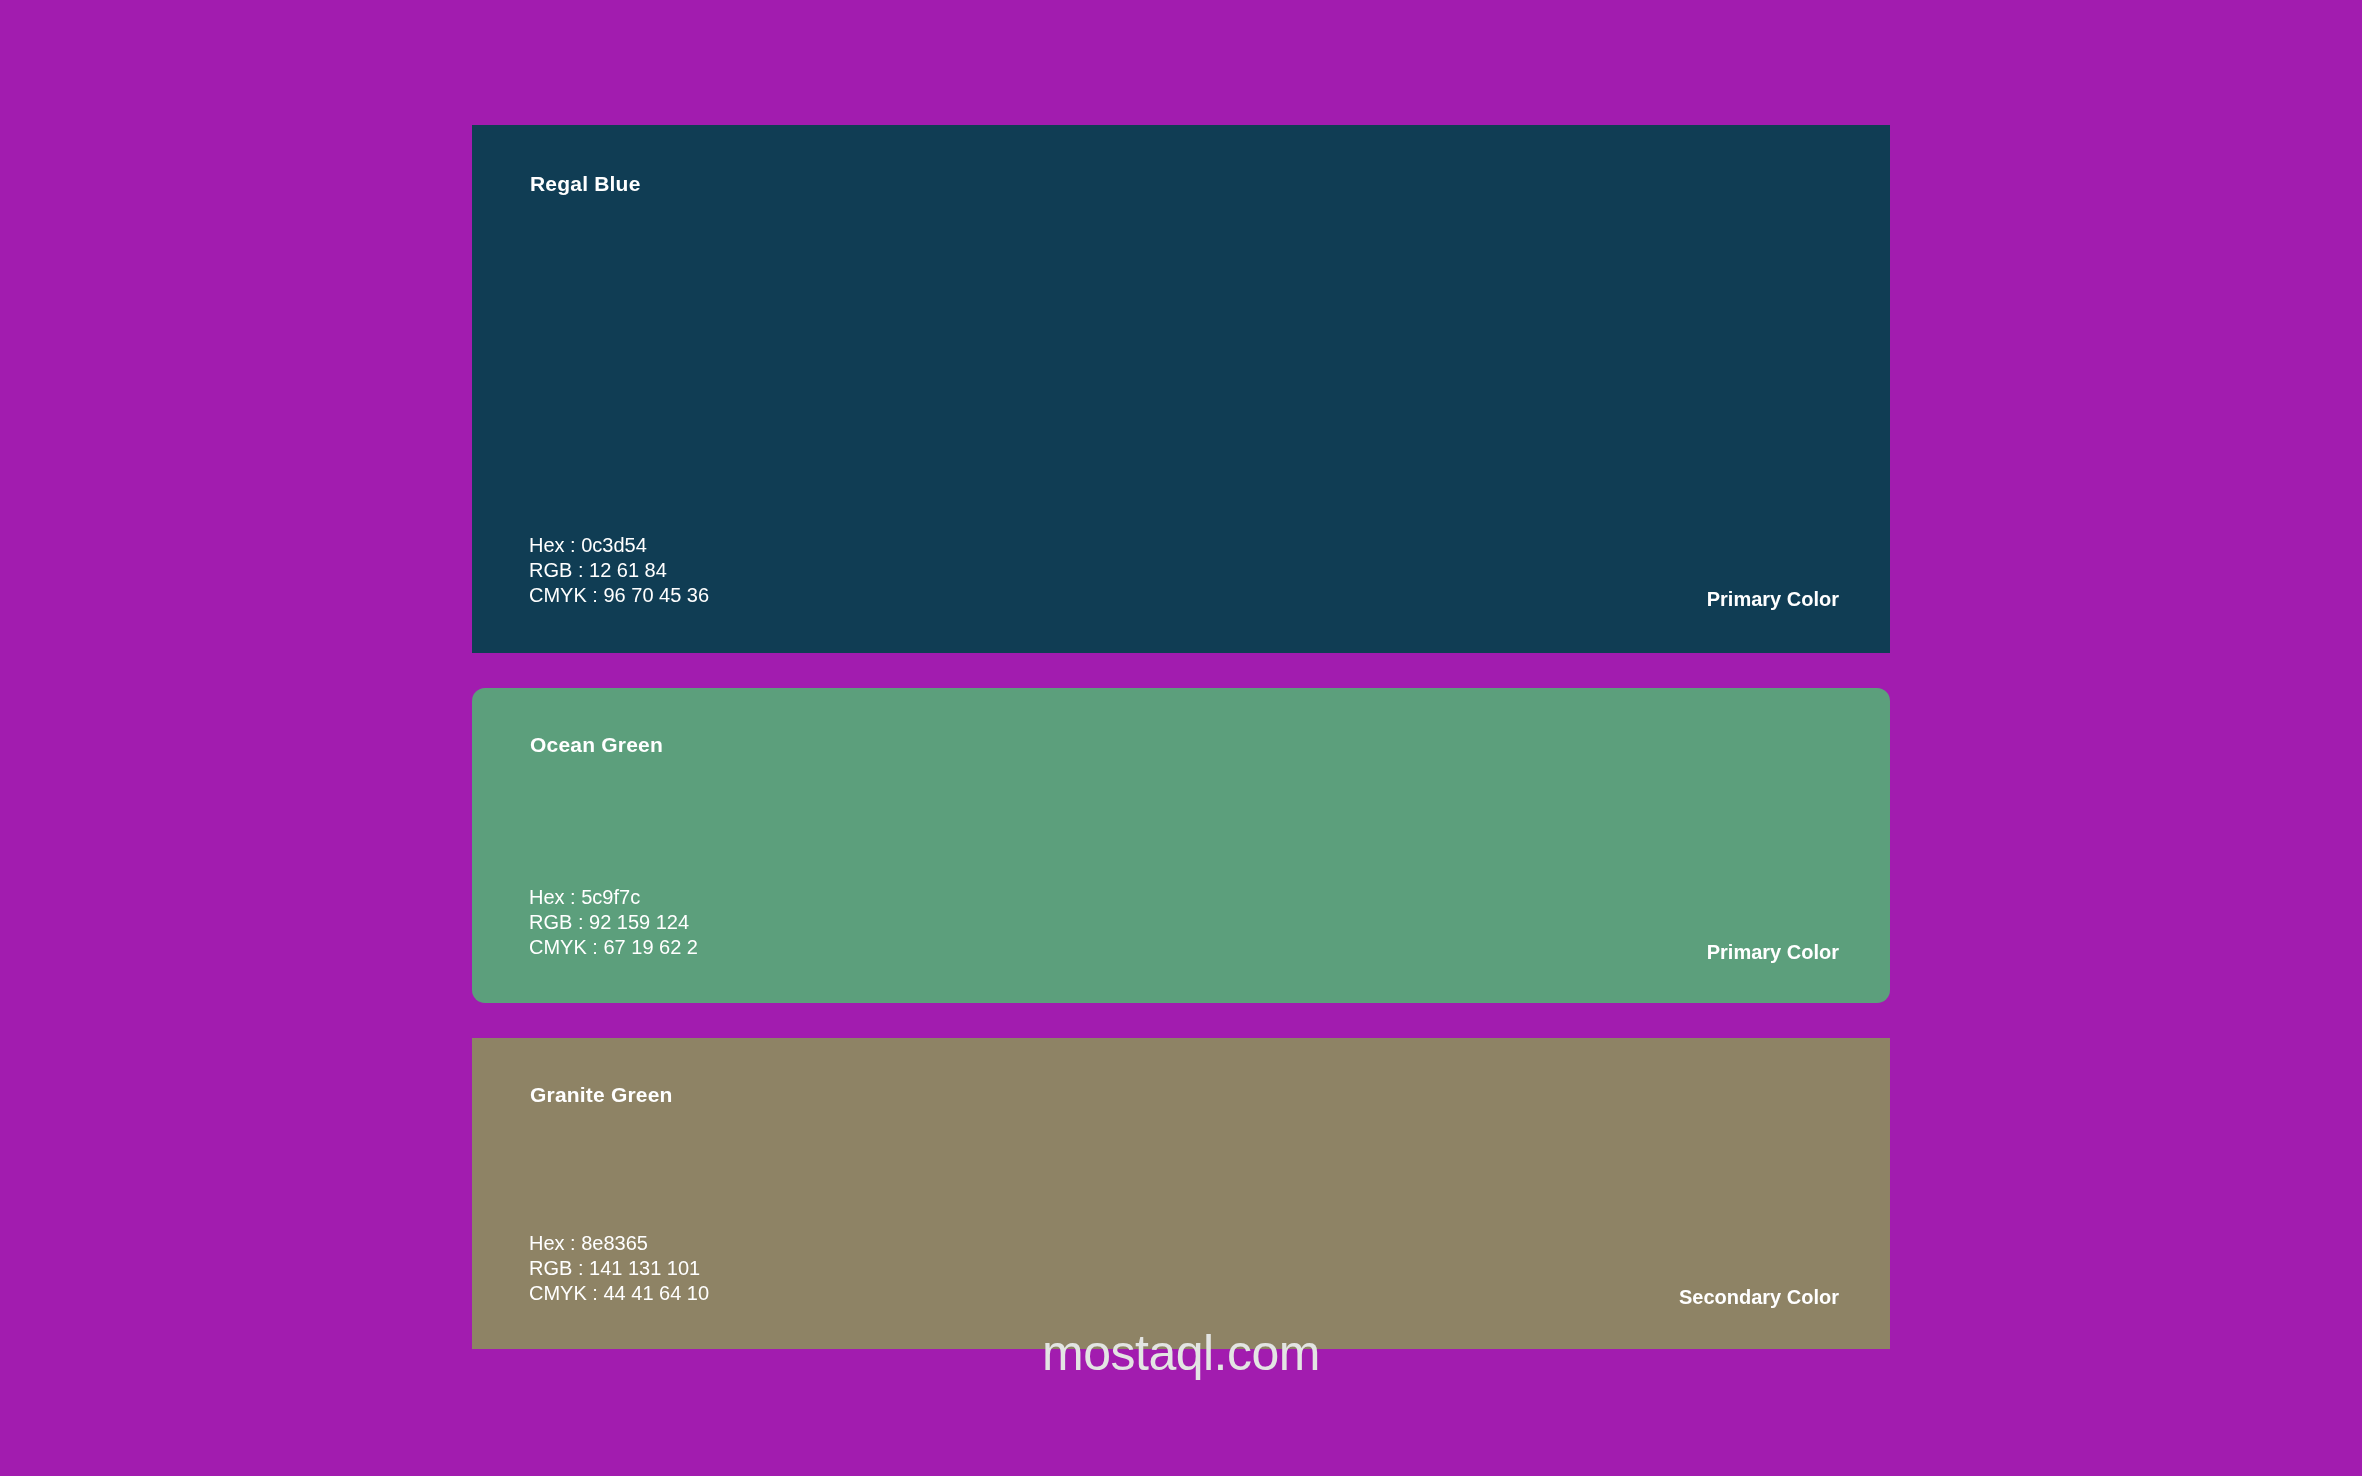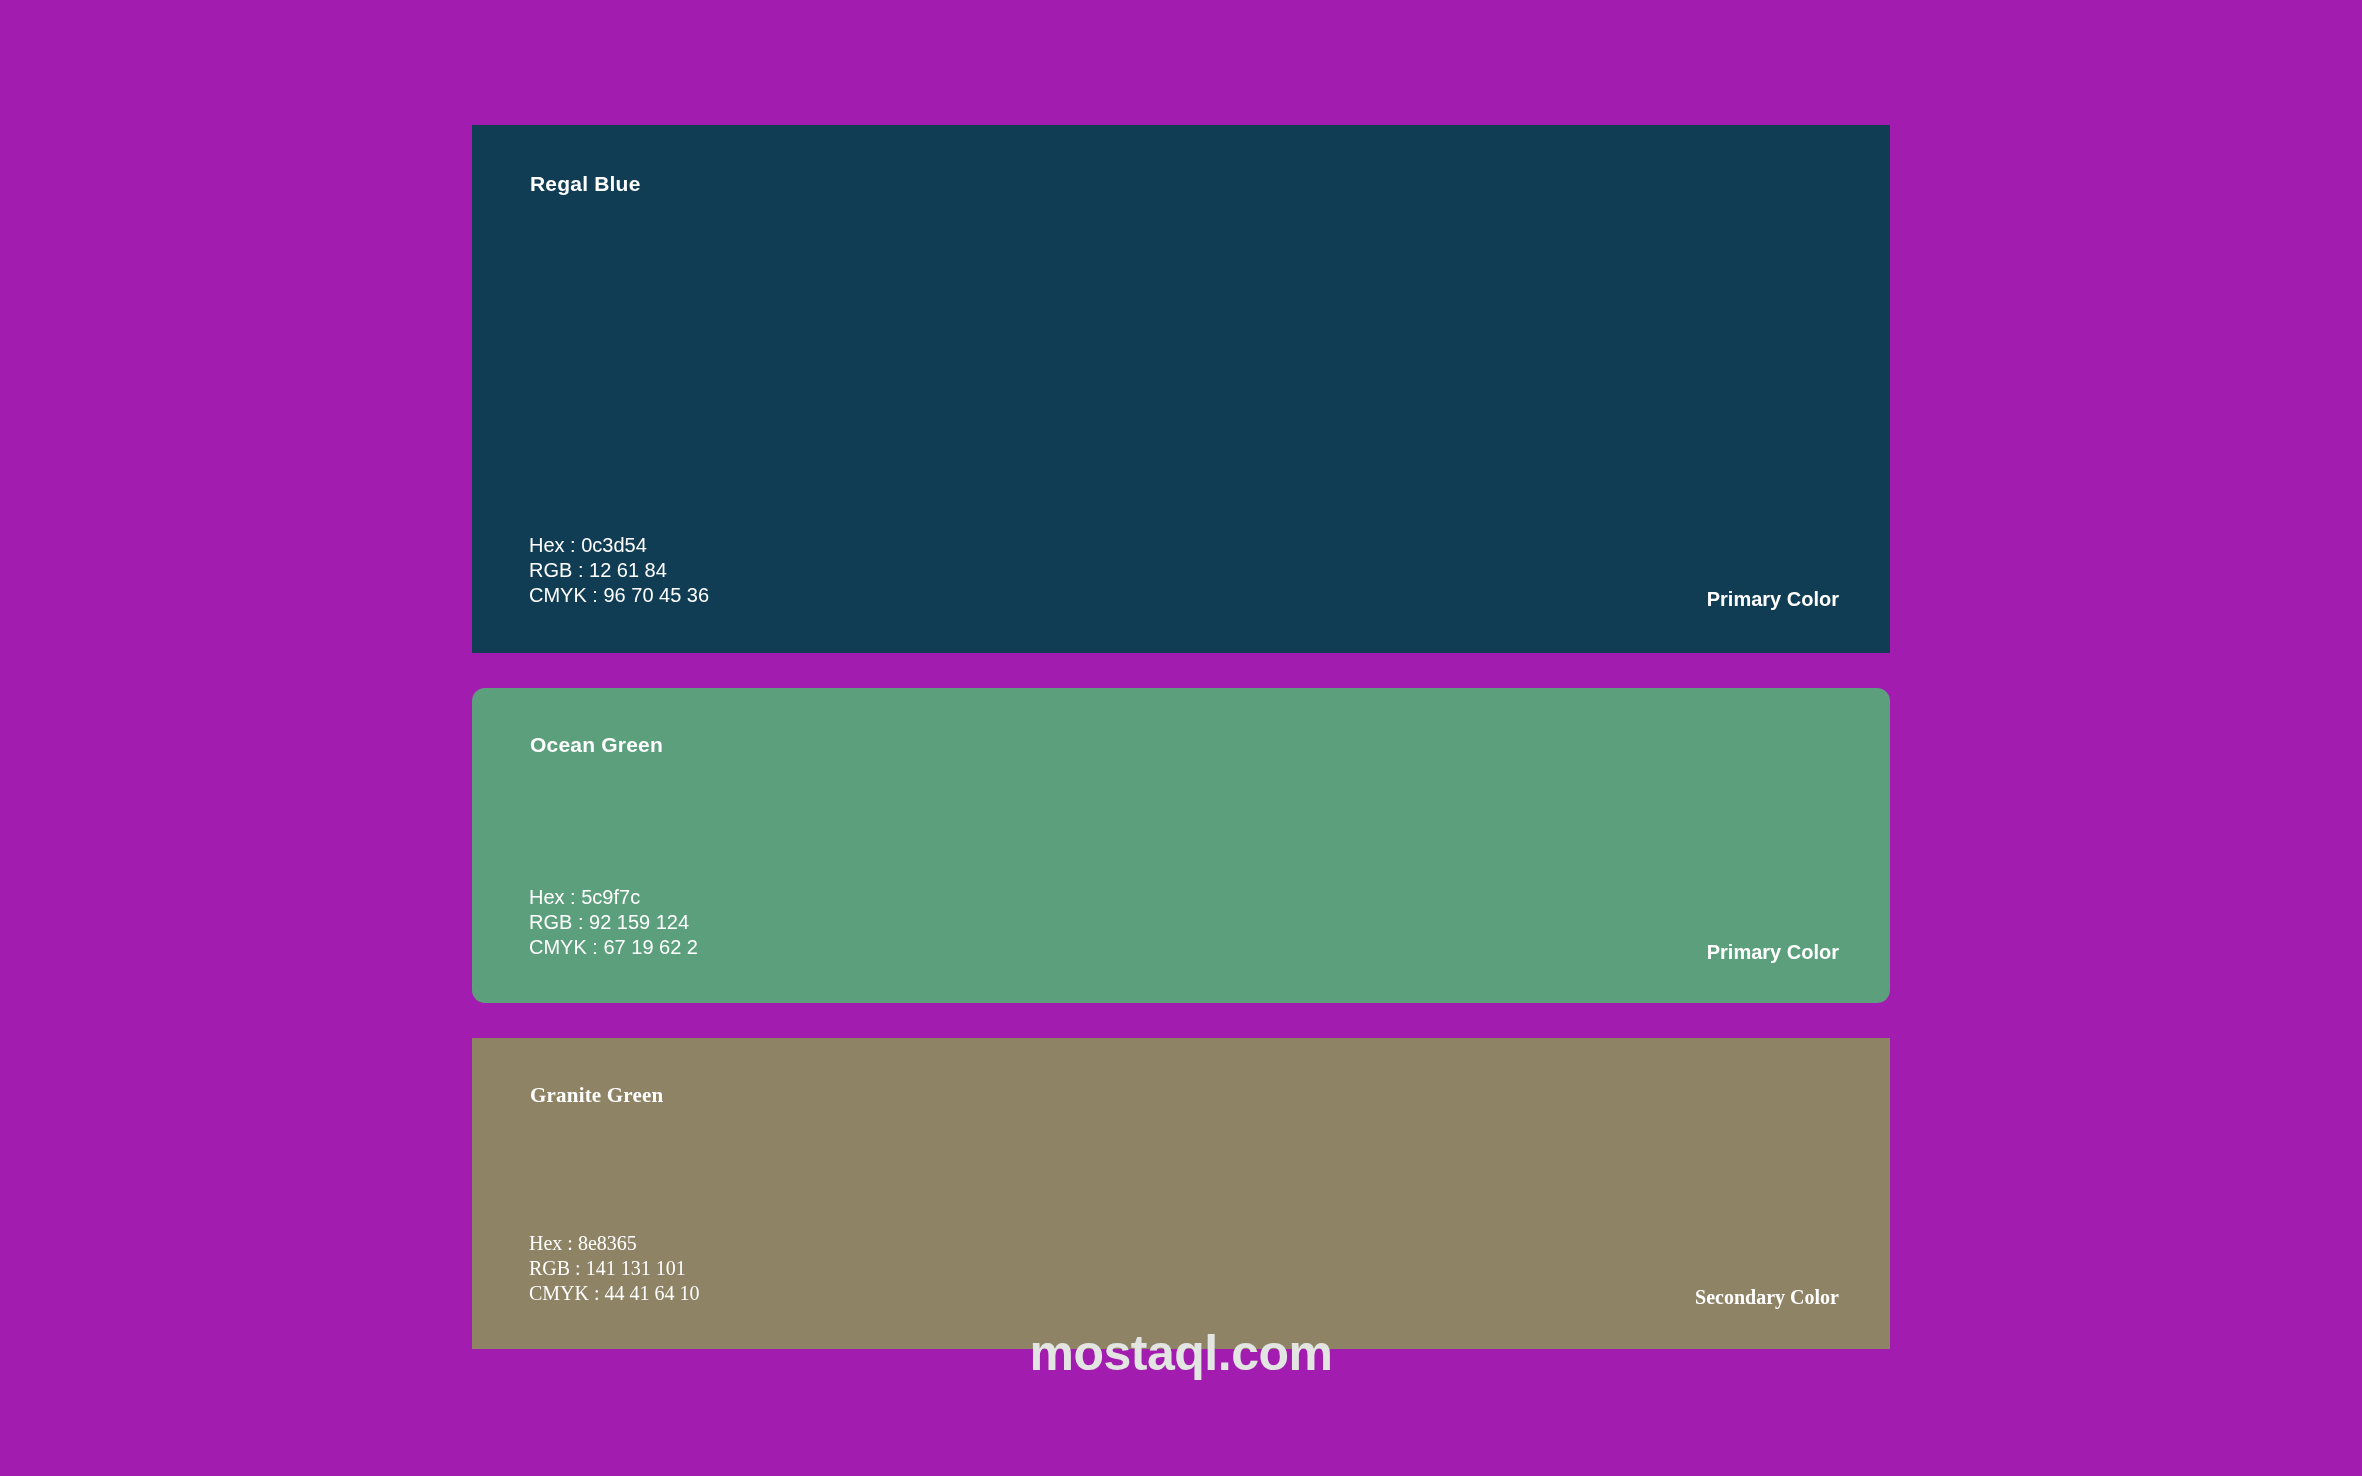--- a/index.html
+++ b/index.html
@@ -30,21 +30,21 @@
   .swatch {
     position: relative;
     width: 100%;
     overflow: hidden;
   }
 
   .swatch + .swatch { margin-top: 35px; }
 
   .swatch-regal   { height: 528px; }
   .swatch-ocean   { height: 315px; }
-  .swatch-granite { height: 311px; font-family: Liberation Serif, serif; }
+  .swatch-granite { height: 311px; }
 
   .swatch-name {
     position: absolute;
     left: 58px;
     font-size: 21px;
     font-weight: bold;
     color: #ffffff;
     letter-spacing: 0.2px;
     white-space: nowrap;
   }
@@ -99,21 +99,21 @@
     font-size: 74px;
     font-weight: bold;
     line-height: 82px;
     color: #e2e4e2;
     direction: rtl;
   }
 
   .watermark-domain {
     display: block;
     font-size: 50px;
-    font-weight: bold;
+    font-weight: normal;
     line-height: 56px;
     color: #e4e6e4;
     letter-spacing: -0.5px;
   }
 </style>
 </head>
 <body>
 
 <div id="page" style="background-color: #a21caf;">
 

